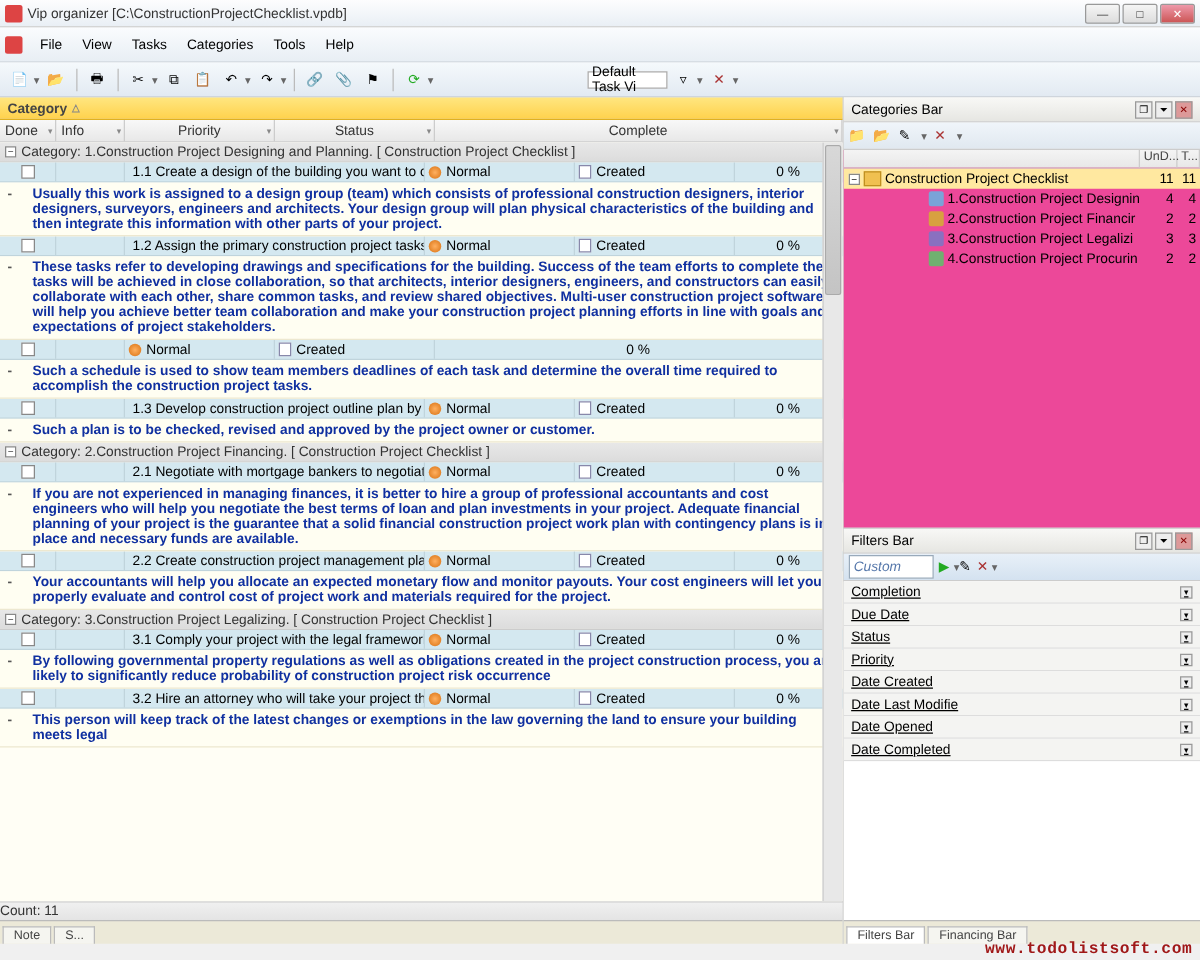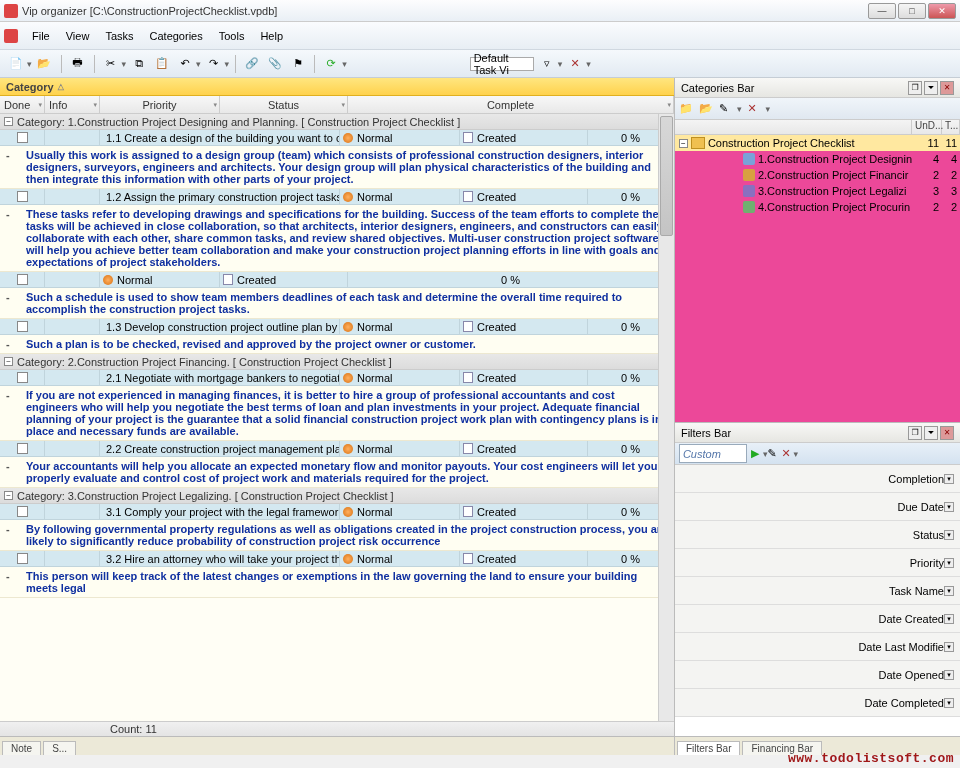--- a/index.html
+++ b/index.html
@@ -37,21 +37,21 @@
 .cell-prio{width:120px;}
 .cell-status{width:128px;}
 .cell-comp{flex:1;justify-content:center;}
 .chk{width:11px;height:11px;border:1px solid #888;background:#fff;}
 .flag{width:10px;height:10px;background:#3a3;border-radius:1px;margin-right:3px;display:inline-block;}
 .pri-dot{width:10px;height:10px;border-radius:50%;background:radial-gradient(#ffb060,#d87010);margin-right:4px;}
 .stat-ico{width:10px;height:11px;background:#fff;border:1px solid #88a;margin-right:4px;}
 .note-row{background:#fffef2;padding:3px 6px 3px 26px;color:#1030a0;font-weight:bold;line-height:12px;border-bottom:1px solid #ede8d0;}
 .dash{color:#555;position:absolute;left:6px;}
 .note-row{position:relative;}
-.count-row{background:linear-gradient(#f0f0f0,#e4e4e4);height:15px;display:flex;align-items:center;padding-left:110px;border-top:1px solid #ccc;color:#333;}
+.count-row{background:linear-gradient(#f0f0f0,#e4e4e4);height:15px;display:flex;align-items:center;border-top:1px solid #ccc;color:#333;}
 .bottom-tabs{height:19px;background:#ece9d8;display:flex;align-items:flex-end;border-top:1px solid #bbb;padding-left:2px;}
 .btab{background:#f5f5f0;border:1px solid #bbb;border-bottom:none;padding:1px 8px;margin-right:2px;font-size:10px;color:#444;}
 .right-panel{flex:1;display:flex;flex-direction:column;background:#f2f2f0;}
 .panel-title{background:linear-gradient(#f8f8f6,#e6e6e2);height:20px;display:flex;align-items:center;padding:0 6px;border-bottom:1px solid #ccc;justify-content:space-between;}
 .panel-btns{display:flex;gap:2px;}
 .pbtn{width:14px;height:14px;border:1px solid #999;background:#eee;font-size:8px;display:flex;align-items:center;justify-content:center;}
 .pbtn.x{background:#d99;color:#800;}
 .cat-toolbar{height:22px;background:linear-gradient(#f0f5fa,#e0e8f0);display:flex;align-items:center;padding:0 4px;gap:6px;border-bottom:1px solid #ccc;}
 .ct-ico{width:14px;height:14px;display:inline-block;}
 .tree{background:#ec4899;flex:1;overflow:hidden;padding:0;}
@@ -63,21 +63,21 @@
 .tree-row .exp{width:9px;height:9px;border:1px solid #888;background:#fff;font-size:8px;display:flex;align-items:center;justify-content:center;margin-right:3px;line-height:7px;}
 .tree-row .folder{width:14px;height:12px;background:#f0c050;border:1px solid #c09020;margin-right:3px;}
 .tree-row .label{flex:1;white-space:nowrap;overflow:hidden;}
 .tree-row .c1{width:30px;text-align:right;padding-right:3px;}
 .tree-row .c2{width:18px;text-align:right;padding-right:3px;}
 .tree-row.child{padding-left:22px;margin-left:46px;}
 .sub-ico{width:12px;height:12px;margin-right:3px;display:inline-block;}
 .filters-body{background:#fff;}
 .filter-toolbar{height:22px;background:linear-gradient(#e8f0f8,#d4e2f0);display:flex;align-items:center;border-bottom:1px solid #ccc;}
 .filter-combo{width:68px;height:19px;border:1px solid #9ab;background:#fff;margin:0 4px;display:flex;align-items:center;padding:0 3px;color:#5577aa;font-style:italic;}
-.filter-row{height:28px;display:flex;align-items:center;padding:0 6px;background:#f4f4f2;border-bottom:1px solid #ddd;justify-content:flex-end;}
+.filter-row{height:18px;display:flex;align-items:center;padding:0 6px;background:#f4f4f2;border-bottom:1px solid #ddd;justify-content:space-between;text-decoration:underline;}
 .filter-row .fdd{width:10px;height:10px;border:1px solid #999;background:#eee;font-size:7px;display:flex;align-items:center;justify-content:center;}
 .right-tabs{height:19px;background:#ece9d8;display:flex;align-items:flex-end;border-top:1px solid #bbb;padding-left:2px;}
 .watermark{position:absolute;bottom:2px;right:6px;color:#a01818;font-family:"Courier New",monospace;font-size:13px;font-weight:bold;letter-spacing:0.5px;}
 .vscroll{position:absolute;right:0;top:0;bottom:0;width:16px;background:#e8e8e8;border-left:1px solid #ccc;}
 .vscroll .thumb{position:absolute;left:1px;right:1px;background:linear-gradient(#d8d8d8,#c4c4c4);border:1px solid #aaa;border-radius:2px;}
 .cat-panel{height:345px;display:flex;flex-direction:column;border-bottom:1px solid #bbb;position:relative;}
 .filter-panel{flex:1;display:flex;flex-direction:column;position:relative;}
 </style>
 </head>
 <body>
@@ -424,24 +424,20 @@
           </div>
           <div class="filter-row">
             <span>Status</span>
             <div class="fdd">▾</div>
           </div>
           <div class="filter-row">
             <span>Priority</span>
             <div class="fdd">▾</div>
           </div>
           <div class="filter-row">
-            <span>Task Name</span>
-            <div class="fdd">▾</div>
-          </div>
-          <div class="filter-row">
             <span>Date Created</span>
             <div class="fdd">▾</div>
           </div>
           <div class="filter-row">
             <span>Date Last Modifie</span>
             <div class="fdd">▾</div>
           </div>
           <div class="filter-row">
             <span>Date Opened</span>
             <div class="fdd">▾</div>

